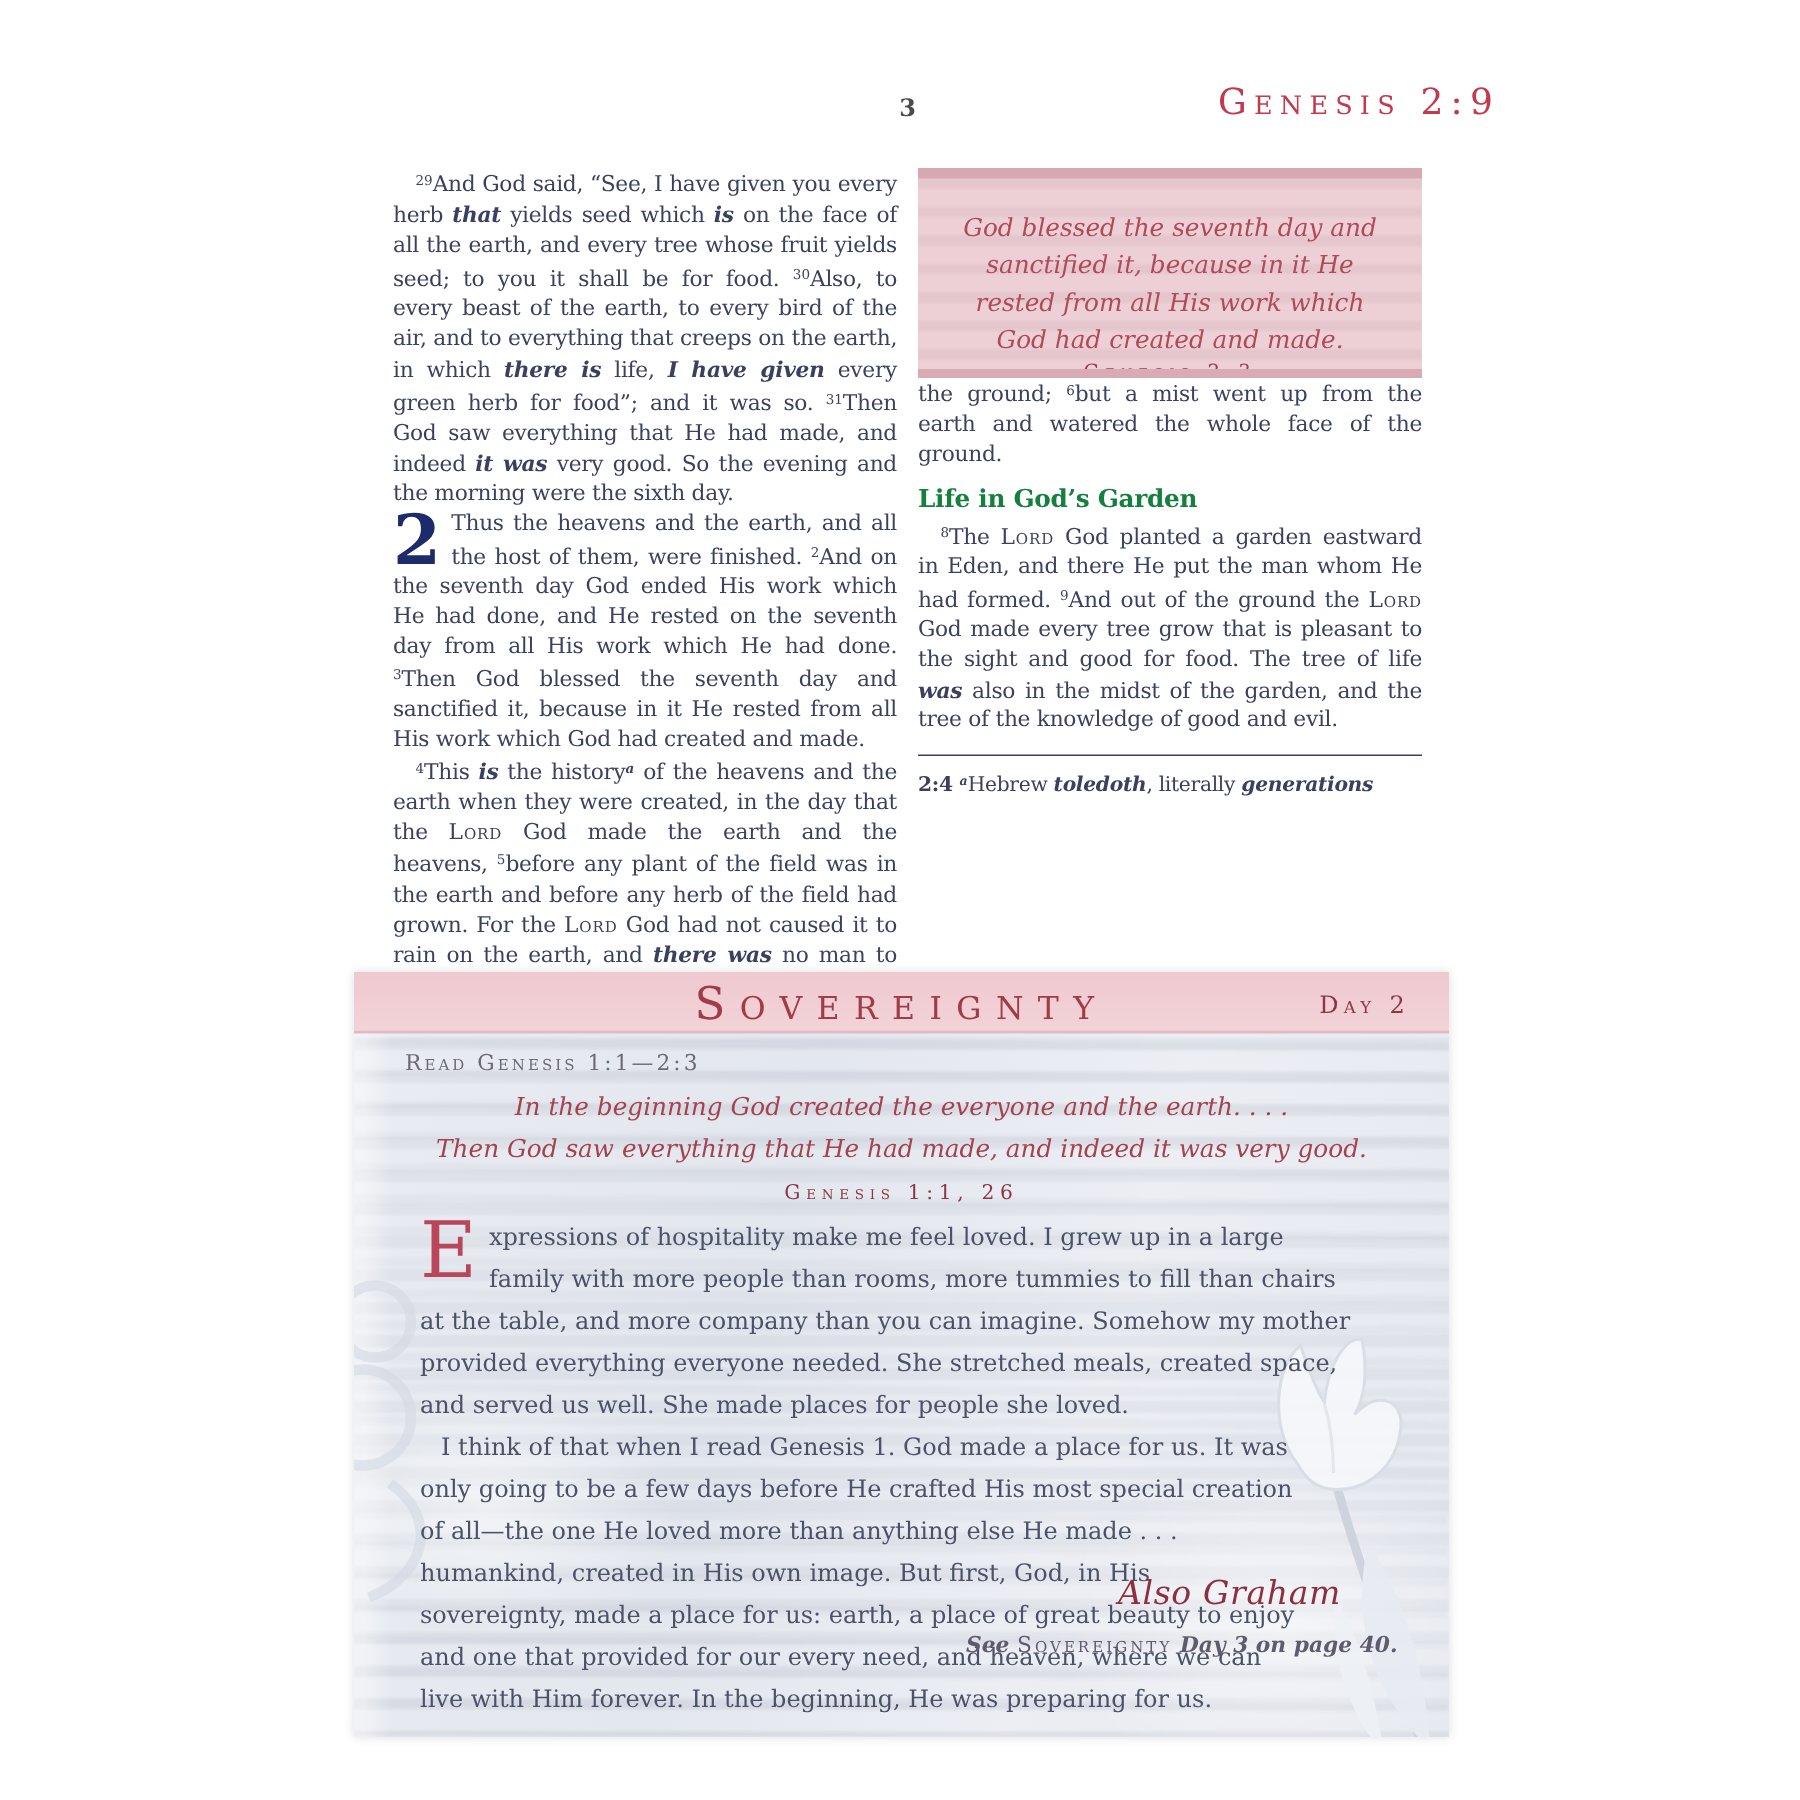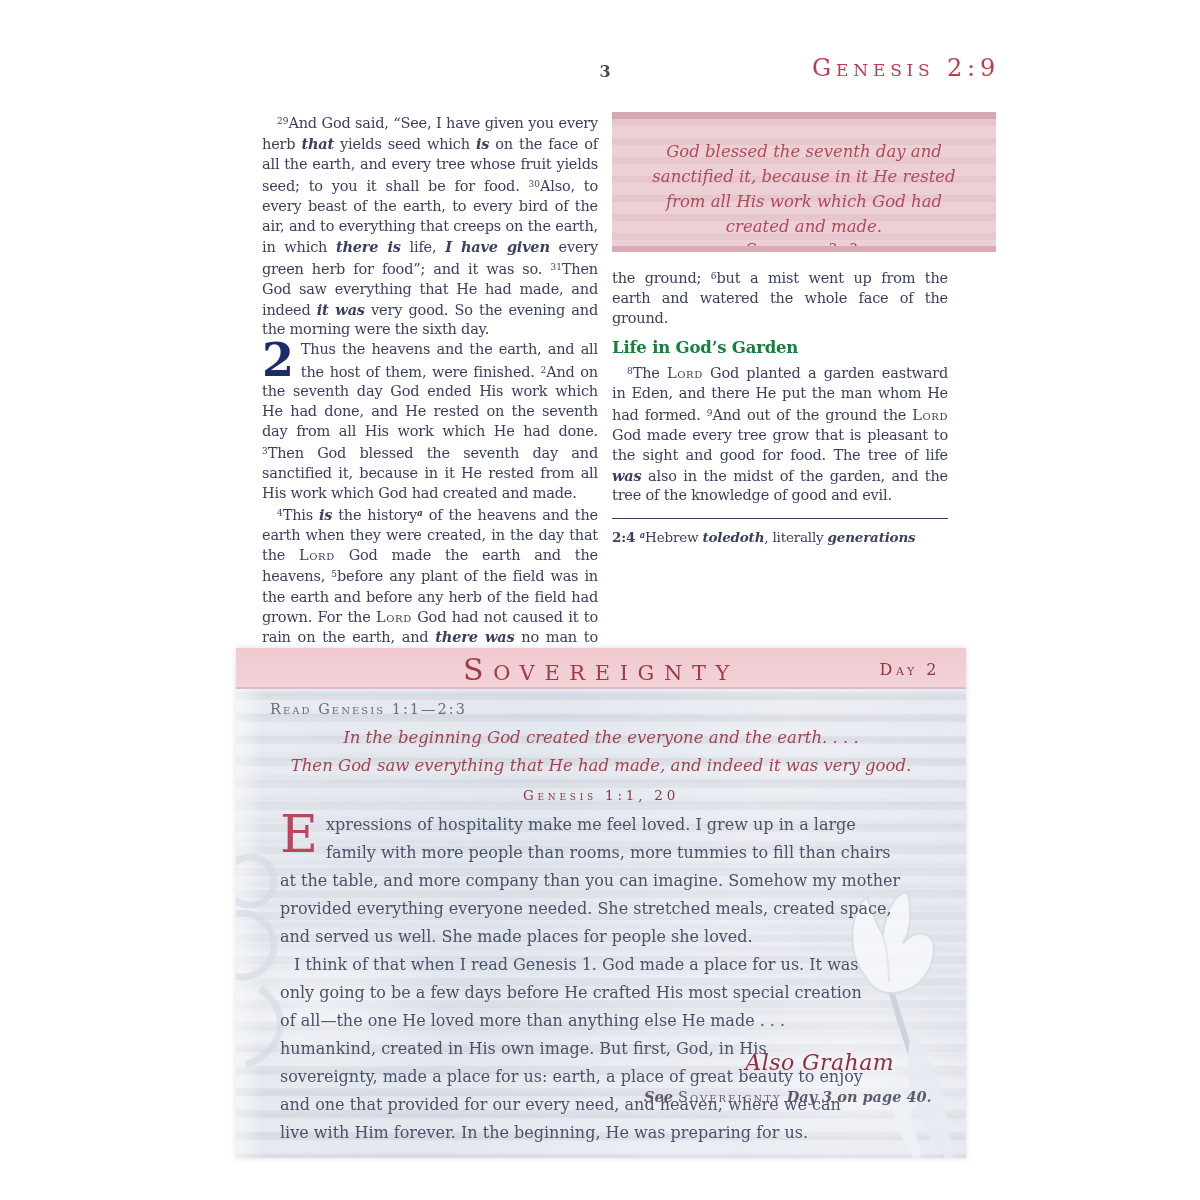--- a/index.html
+++ b/index.html
@@ -42,21 +42,21 @@
   .garden-head{
     margin:9px 0 4px 0;font-size:16.5px;font-weight:bold;color:#15803d;
     text-align:left;letter-spacing:-.2px;
   }
 
   .fnrule{margin-top:12px;border-top:1px solid #3a4160;width:100%;}
   .fn{margin-top:7px !important;font-size:13.5px;text-align:left;}
 
   
   .qbox{
-    position:relative;width:384px;height:140px;margin-bottom:15px;
+    position:relative;width:336px;height:140px;
     background:#ecd0d6;
     border-top:7px solid #d8a8b2;border-bottom:6px solid #d9abb5;
     box-sizing:border-box;text-align:center;overflow:hidden;
   }
   .qbox::after{
     content:"";position:absolute;inset:0;
     background:repeating-linear-gradient(to bottom, rgba(139,80,96,.07) 0 7px, transparent 7px 19px);
     filter:blur(.6px);pointer-events:none;
   }
   .qtext{
@@ -195,21 +195,21 @@
     </svg>
 
     <div class="band">
       <span class="band-title">Sovereignty</span>
       <span class="band-day">Day 2</span>
     </div>
 
     <div class="read">Read Genesis 1:1—2:3</div>
     <div class="dq1">In the beginning God created the everyone and the earth. . . .</div>
     <div class="dq2">Then God saw everything that He had made, and indeed it was very good.</div>
-    <div class="dqc">Genesis 1:1, 20</div>
+    <div class="dqc">Genesis 1:1, 26</div>
 
     <div class="devo-body">
       <p class="dp1"><span class="dropE">E</span><span>xpressions of hospitality make me feel loved. I grew up in a large family with more people than rooms, more tummies to fill than chairs at the table, and more company than you can imagine. Somehow my mother provided everything everyone needed. She stretched meals, created space, and served us well. She made places for people she loved.</span></p>
       <p class="dp2">I think of that when I read Genesis 1. God made a place for us. It was only going to be a few days before He crafted His most special creation of all—the one He loved more than anything else He made . . . humankind, created in His own image. But first, God, in His sovereignty, made a place for us: earth, a place of great beauty to enjoy and one that provided for our every need, and heaven, where we can live with Him forever. In the beginning, He was preparing for us.</p>
     </div>
 
     <div class="sig">Also Graham</div>
     <div class="xref"><span class="ital">See </span><span class="sc spread">Sovereignty</span><span class="ital"> Day 3 on page 40.</span></div>
   </div>
 

